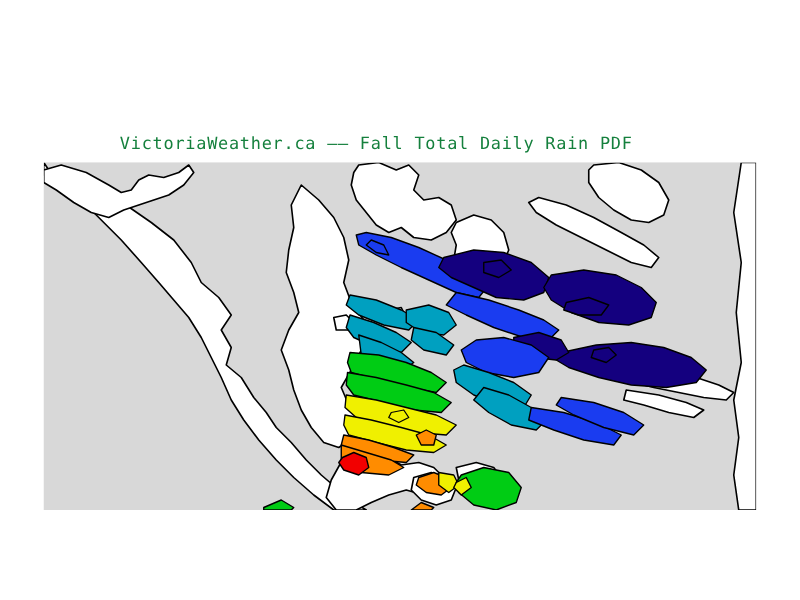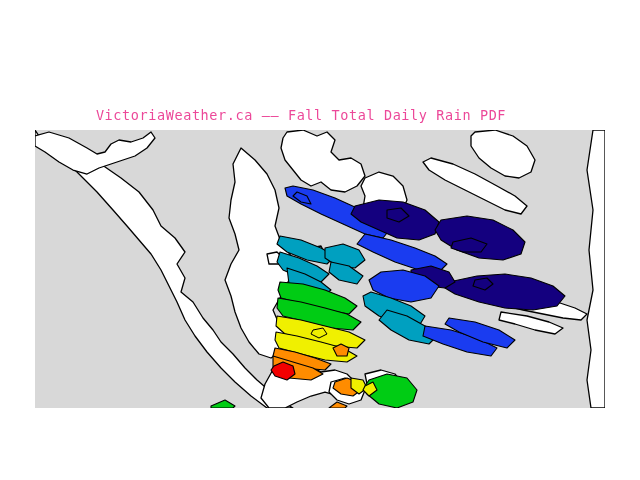--- a/index.html
+++ b/index.html
@@ -8,21 +8,21 @@
     font-family:"DejaVu Sans Mono", monospace;
     overflow:hidden;position:relative;
   }
   #root{position:absolute;left:0;top:0;width:640px;height:480px;background:#fff;}
 
   
   .title{
     position:absolute;left:0;top:107px;width:602px;
     text-align:center;
     font-family:"DejaVu Sans Mono", monospace;
-    font-size:13.5px;letter-spacing:0.6px;color:#ec4899;
+    font-size:13.5px;letter-spacing:0.6px;color:#15803d;
     white-space:pre;
   }
 
   
   .map-panel{
     position:absolute;left:35px;top:130px;width:570px;height:278px;
     background:#d8d8d8;overflow:hidden;
   }
   .map-svg{position:absolute;left:0;top:0;width:570px;height:278px;display:block;}
 

